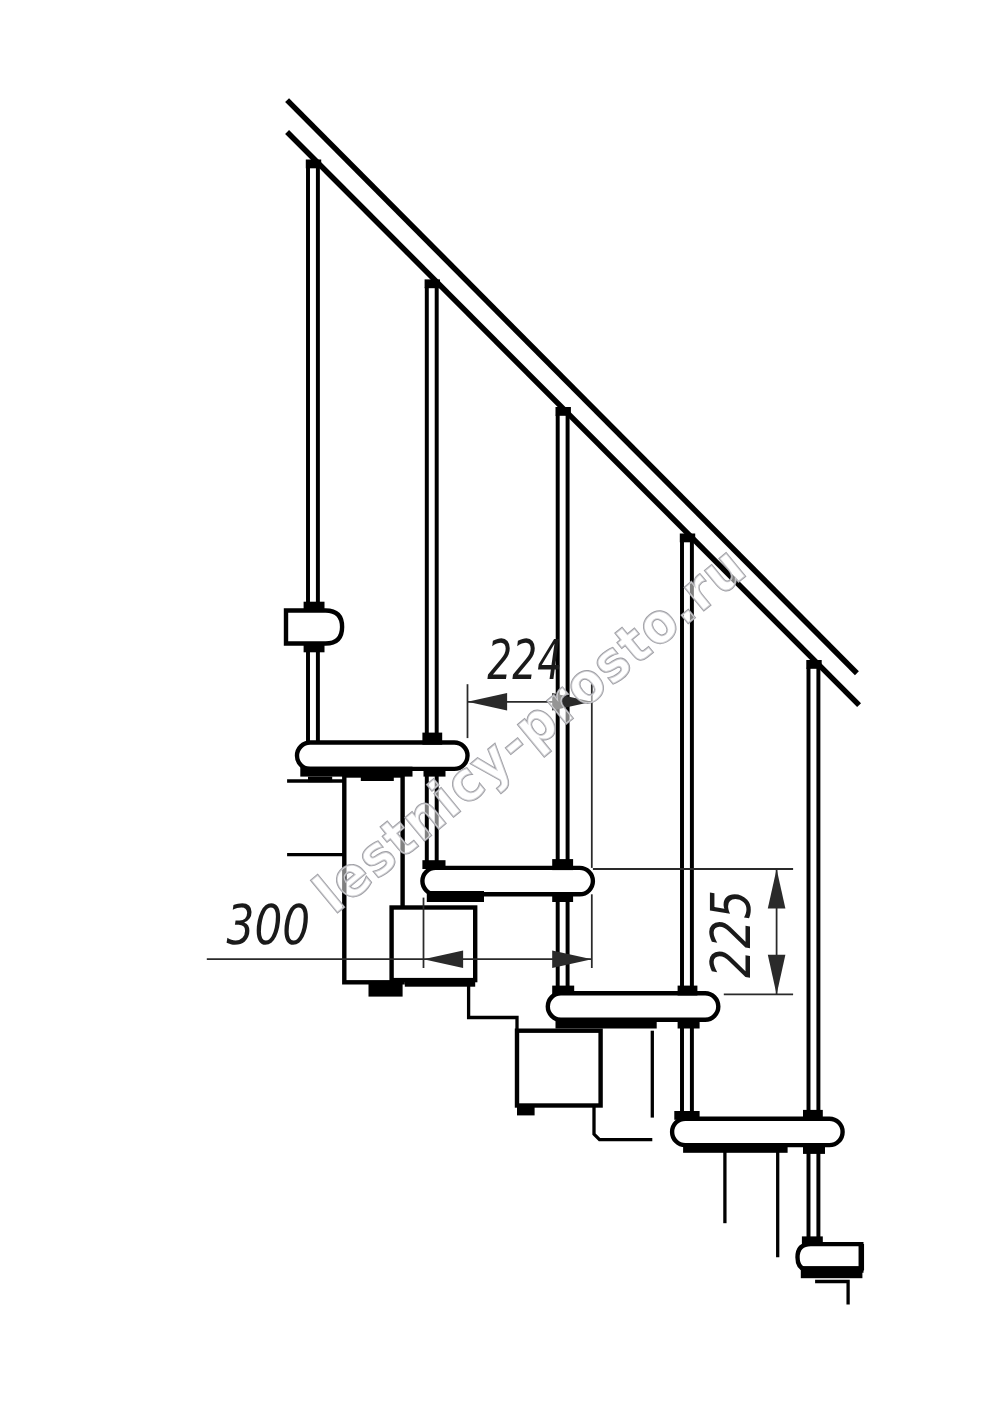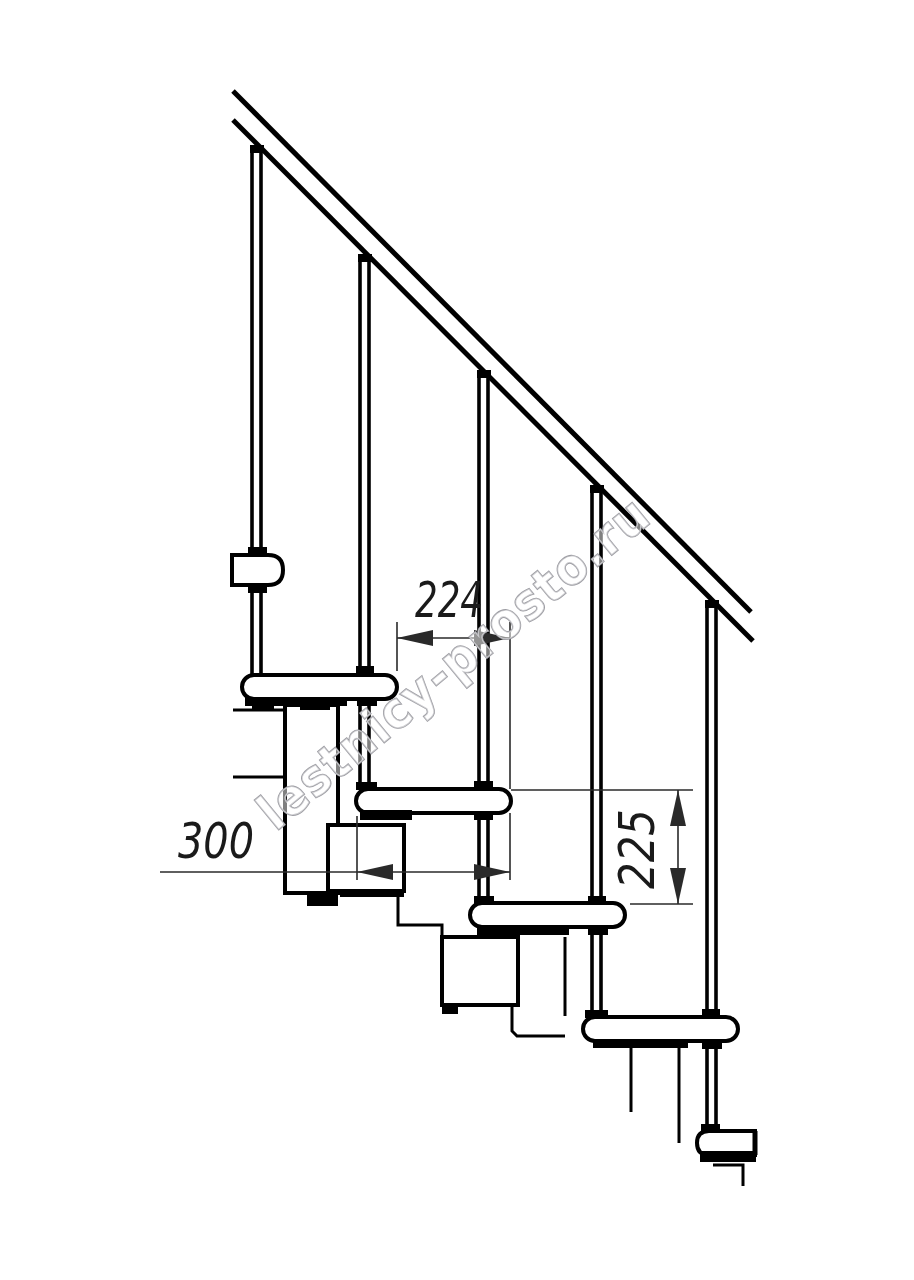--- a/index.html
+++ b/index.html
@@ -2,20 +2,21 @@
 <html><head>
 <meta charset="utf-8">
 <style>
   html, body { margin: 0; padding: 0; background: #ffffff; }
   #stage {
     position: relative;
     width: 800px; height: 1280px;
     background: #ffffff;
     overflow: hidden;
     font-family: "DejaVu Sans", "Liberation Sans", sans-serif;
+    margin-left: 28px;
   }
   svg { display: block; }
   .ink   { stroke: #000000; fill: none; }
   .thick { stroke-width: 4; }
   .mid   { stroke-width: 3; }
   .rail  { stroke-width: 5; }
   .bal   { stroke-width: 3.6; }
   .fillw { fill: #ffffff; }
   .blk   { fill: #000000; stroke: none; }
   .dim   { stroke: #2a2a2a; stroke-width: 1.6; fill: none; }

